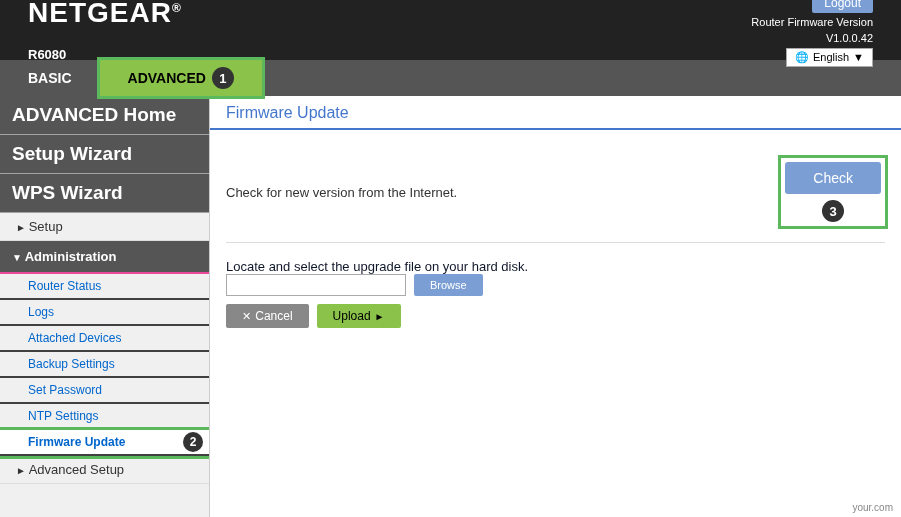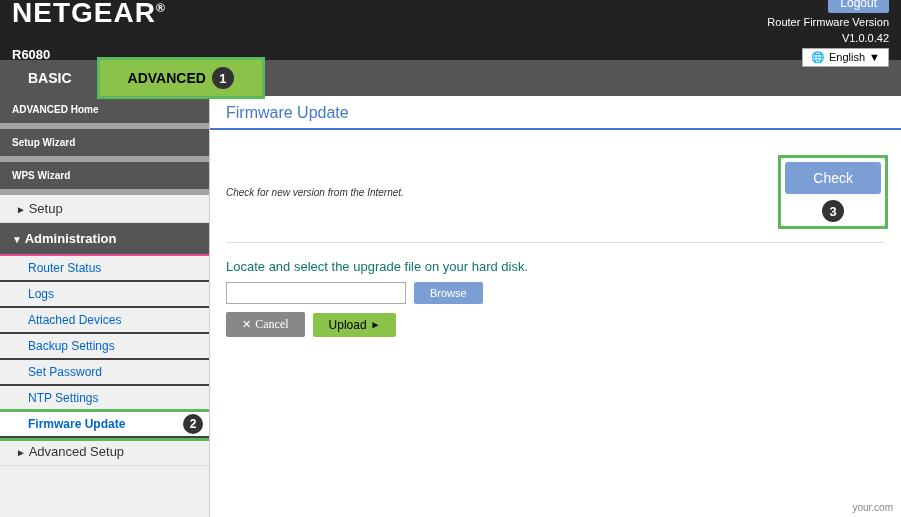--- a/index.html
+++ b/index.html
@@ -4,21 +4,21 @@
   <style>
     * { box-sizing: border-box; margin: 0; padding: 0; }
     body { font-family: Arial, sans-serif; font-size: 13px; background: #fff; width: 901px; height: 517px; overflow: hidden; }
 
     
     .header {
       background: #222;
       display: flex;
       align-items: center;
       justify-content: space-between;
-      padding: 6px 12px;
+      padding: 6px 28px;
       height: 60px;
     }
     .header-left { display: flex; flex-direction: column; }
     .netgear-logo { color: #fff; font-size: 28px; font-weight: 900; letter-spacing: 1px; line-height: 1; }
     .netgear-logo sup { font-size: 12px; }
     .model-number { color: #fff; font-size: 13px; font-weight: bold; margin-top: 20px; }
     .header-right { display: flex; flex-direction: column; align-items: flex-end; gap: 2px; }
     .logout-btn {
       background: #7b9fd4;
       color: #fff;
@@ -72,24 +72,24 @@
       flex-shrink: 0;
     }
     .sidebar-section-btn {
       display: block;
       width: 100%;
       background: #555;
       color: #fff;
       border: none;
       padding: 8px 12px;
       text-align: left;
-      font-size: 10px;
-      font-weight: bold;
-      cursor: pointer;
-      border-bottom: 6px solid #a3a3a3;
+      font-size: 19px;
+      font-weight: bold;
+      cursor: pointer;
+      border-bottom: 1px solid #a3a3a3;
     }
     .sidebar-item {
       display: block;
       width: 100%;
       background: transparent;
       border: none;
       padding: 6px 16px;
       text-align: left;
       font-size: 13px;
       cursor: pointer;
@@ -149,33 +149,33 @@
       font-weight: normal;
     }
     .content-body { padding: 16px; }
     .check-row {
       display: flex;
       align-items: center;
       justify-content: space-between;
       padding: 12px 0 16px;
       border-bottom: 1px solid #ddd;
     }
-    .check-text { font-size: 10px; color: #333; font-style: italic; }
+    .check-text { font-size: 13px; color: #333; }
     .check-btn {
       background: #7b9fd4;
       color: #fff;
       border: none;
       padding: 8px 28px;
       font-size: 14px;
       cursor: pointer;
       border-radius: 3px;
       outline: 3px solid #5cb85c;
     }
     .upload-section { padding-top: 16px; }
-    .upload-label { font-size: 13px; color: #0f766e; margin-bottom: 8px; }
+    .upload-label { font-size: 13px; color: #0f172a; }
     .upload-row { display: flex; align-items: center; gap: 8px; margin-bottom: 8px; }
     .file-input {
       border: 1px solid #aaa;
       padding: 3px 6px;
       font-size: 12px;
       width: 180px;
       background: #fff;
     }
     .browse-btn {
       background: #7b9fd4;
@@ -191,21 +191,20 @@
       background: #888;
       color: #fff;
       border: none;
       padding: 5px 16px;
       font-size: 12px;
       cursor: pointer;
       border-radius: 2px;
       display: flex;
       align-items: center;
       gap: 4px;
-      font-family: Liberation Serif, serif;
     }
     .cancel-btn::before { content: '✕'; font-size: 11px; }
     .upload-btn {
       background: #8bc34a;
       color: #000;
       border: none;
       padding: 5px 16px;
       font-size: 12px;
       cursor: pointer;
       border-radius: 2px;

